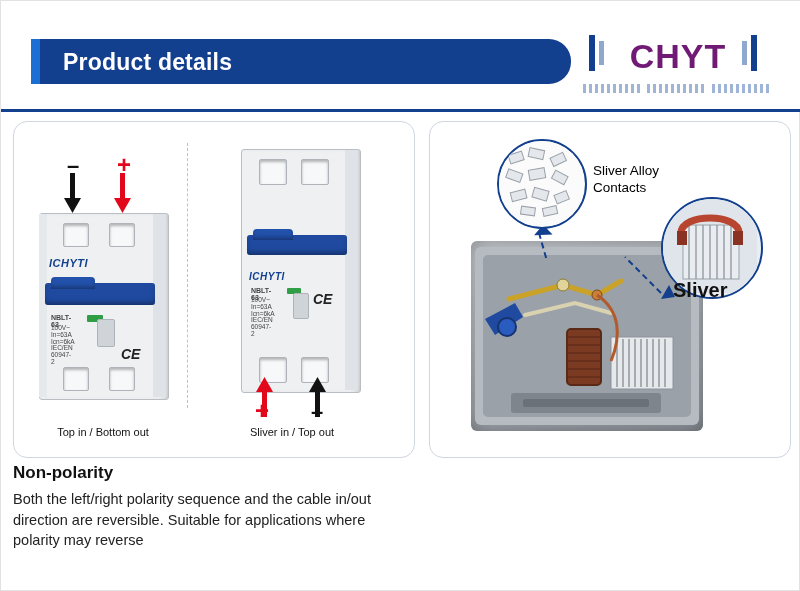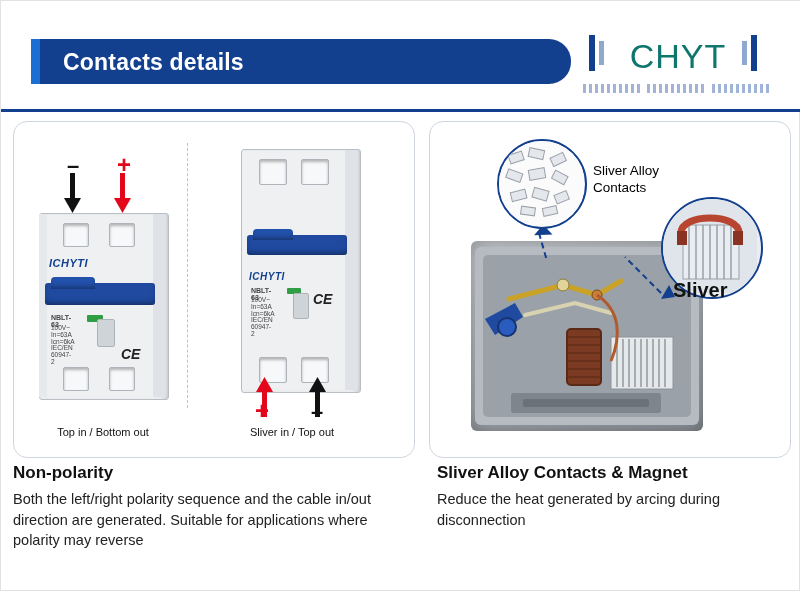--- a/index.html
+++ b/index.html
@@ -22,21 +22,21 @@
   .header-title{
     position:absolute;left:62px;top:48px;
     color:#ffffff;font-size:23px;font-weight:bold;letter-spacing:.2px;
   }
   .header-underline{position:absolute;left:0;top:108px;width:800px;height:3px;background:#123f8e;}
 
   
   .logo-box{position:absolute;right:28px;top:30px;width:190px;height:62px;}
   .logo-text{
     position:absolute;left:0;top:6px;width:190px;text-align:center;
-    font-size:34px;font-weight:normal;color:#0f766e;letter-spacing:1px;
+    font-size:34px;font-weight:bold;color:#701a75;letter-spacing:1px;
     font-family:"Liberation Sans", sans-serif;
   }
   .logo-bars{position:absolute;left:0;top:48px;width:190px;height:10px;}
   .logo-bars i{display:inline-block;width:3px;height:9px;background:#9fb4d6;margin-right:3px;}
 
   
   .panel{
     position:absolute;border:1px solid #cfd6e0;border-radius:14px;background:#fff;
   }
   .panel-left{left:12px;top:120px;width:400px;height:335px;}
@@ -108,21 +108,21 @@
   }
 </style>
 </head>
 <body>
 
 <div class="page">
 
   <div class="header">
     <div class="header-bar"></div>
     <div class="header-accent"></div>
-    <div class="header-title">Contacts details</div>
+    <div class="header-title">Product details</div>
 
     <div class="logo-box">
       <svg width="190" height="58" viewBox="0 0 190 58">
         <rect x="6" y="4" width="6" height="36" fill="#123f8e"></rect>
         <rect x="16" y="10" width="5" height="24" fill="#8fa8cd"></rect>
         <rect x="168" y="4" width="6" height="36" fill="#123f8e"></rect>
         <rect x="159" y="10" width="5" height="24" fill="#8fa8cd"></rect>
       </svg>
       <div class="logo-text">CHYT</div>
       <div class="logo-bars">
@@ -314,21 +314,17 @@
       <path d="M18 34 C18 14, 76 14, 76 34" stroke="#b7452f" stroke-width="7" fill="none"></path>
       <path d="M26 36 C26 22, 68 22, 68 36" stroke="#d2datbd" stroke-width="0" fill="none"></path>
       <rect x="14" y="32" width="10" height="14" fill="#8a3322"></rect>
       <rect x="70" y="32" width="10" height="14" fill="#8a3322"></rect>
     </svg>
   </div>
   <div class="lbl-magnet">Sliver</div>
 
   <div class="cap cap-left">
     <div class="cap-title">Non-polarity</div>
-    <div class="cap-body" style="margin-top:6px;">Both the left/right polarity sequence and the cable in/out direction are generated. Suitable for applications where polarity may reverse</div>
-  </div>
-
-  <div class="cap cap-right">
-    <div class="cap-title">Sliver Alloy Contacts &amp; Magnet</div>
-    <div class="cap-body" style="margin-top:6px;">Reduce the heat generated by arcing during disconnection</div>
-  </div>
+    <div class="cap-body" style="margin-top:6px;">Both the left/right polarity sequence and the cable in/out direction are reversible. Suitable for applications where polarity may reverse</div>
+  </div>
+
 
 </div>
 
 </body></html>

